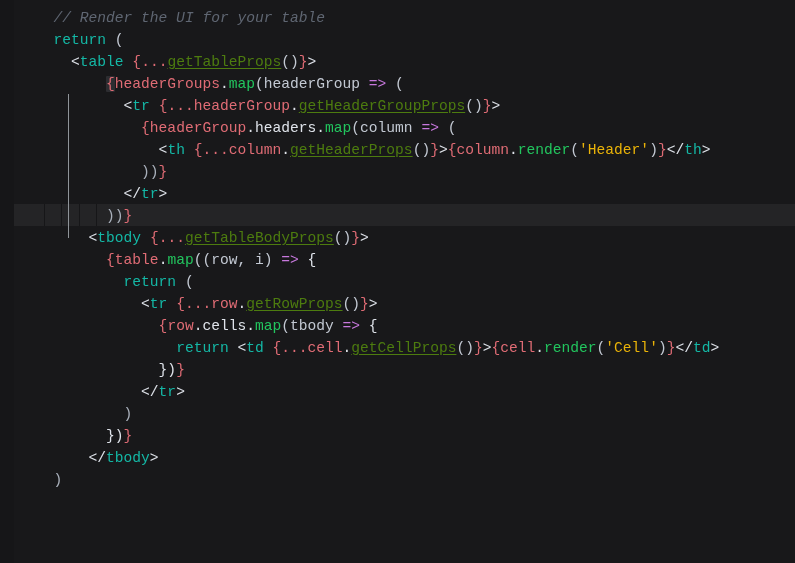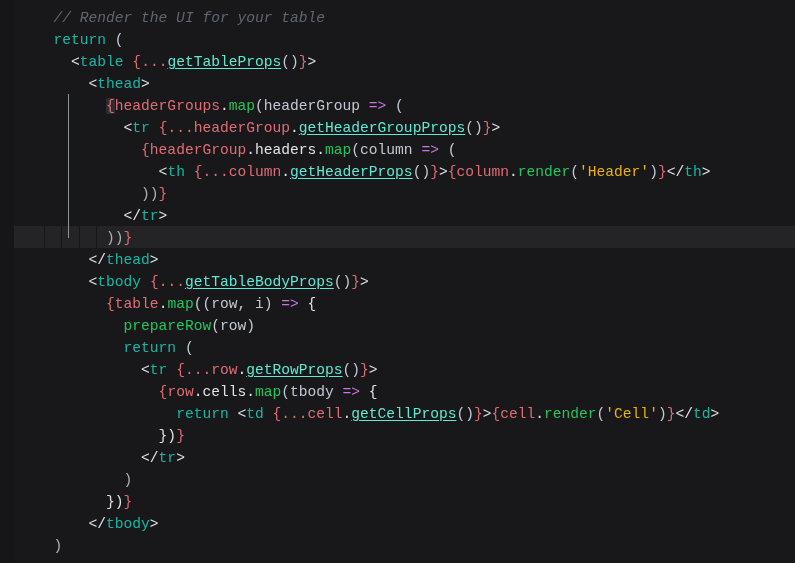--- a/index.html
+++ b/index.html
@@ -88,48 +88,45 @@
     border-radius: 1px;
   }
 
   
   .c-comment   { color: #5f6672; font-style: italic; }
   .c-keyword   { color: #14b8a6; }
   .c-arrow     { color: #c778dd; }
   .c-tag       { color: #14b8a6; }
   .c-brace     { color: #e06c75; }
   .c-prop      { color: #e06c75; }
-  .c-fn        { color: #5eead4; text-decoration: underline; text-underline-offset: 2px; }
+  .c-fn        { color: #4d7c0f; text-decoration: underline; text-underline-offset: 2px; }
   .c-method    { color: #22c55e; }
   .c-string    { color: #eab308; }
   .c-plain     { color: #c3c9d3; }
   .c-punc      { color: #a9b0bb; }
   .c-white     { color: #dfe3ea; }
 </style>
 </head>
 <body>
 
 <div id="editor">
   <div id="gutter"></div>
   <div id="code">
       <div class="line"><span class="txt"><span class="c-plain">  </span><span class="c-comment">// Render the UI for your table</span></span></div>
       <div class="line"><span class="txt"><span class="c-plain">  </span><span class="c-keyword">return</span><span class="c-plain"> (</span></span></div>
       <div class="line"><span class="txt"><span class="c-plain">    </span><span class="c-white">&lt;</span><span class="c-tag">table</span><span class="c-plain"> </span><span class="c-brace">{</span><span class="c-prop">...</span><span class="c-fn">getTableProps</span><span class="c-plain">()</span><span class="c-brace">}</span><span class="c-white">&gt;</span></span></div>
-      <div class="line"><span class="txt"><span class="c-plain">      </span><span class="c-white">&lt;</span><span class="c-tag">thead</span><span class="c-white">&gt;</span></span></div>
       <div class="line"><span class="txt"><span class="c-plain">        </span><span class="c-brace bracketbox">{</span><span class="c-prop">headerGroups</span><span class="c-white">.</span><span class="c-method">map</span><span class="c-plain">(headerGroup </span><span class="c-arrow">=&gt;</span><span class="c-plain"> (</span></span></div>
       <div class="line"><span class="txt"><span class="c-plain">          </span><span class="c-white">&lt;</span><span class="c-tag">tr</span><span class="c-plain"> </span><span class="c-brace">{</span><span class="c-prop">...</span><span class="c-prop">headerGroup</span><span class="c-white">.</span><span class="c-fn">getHeaderGroupProps</span><span class="c-plain">()</span><span class="c-brace">}</span><span class="c-white">&gt;</span></span></div>
       <div class="line"><span class="txt"><span class="c-plain">            </span><span class="c-brace">{</span><span class="c-prop">headerGroup</span><span class="c-white">.</span><span class="c-white">headers</span><span class="c-white">.</span><span class="c-method">map</span><span class="c-plain">(column </span><span class="c-arrow">=&gt;</span><span class="c-plain"> (</span></span></div>
       <div class="line"><span class="txt"><span class="c-plain">              </span><span class="c-white">&lt;</span><span class="c-tag">th</span><span class="c-plain"> </span><span class="c-brace">{</span><span class="c-prop">...</span><span class="c-prop">column</span><span class="c-white">.</span><span class="c-fn">getHeaderProps</span><span class="c-plain">()</span><span class="c-brace">}</span><span class="c-white">&gt;</span><span class="c-brace">{</span><span class="c-prop">column</span><span class="c-white">.</span><span class="c-method">render</span><span class="c-plain">(</span><span class="c-string">'Header'</span><span class="c-plain">)</span><span class="c-brace">}</span><span class="c-white">&lt;/</span><span class="c-tag">th</span><span class="c-white">&gt;</span></span></div>
       <div class="line"><span class="txt"><span class="c-plain">            </span><span class="c-punc">))</span><span class="c-brace">}</span></span></div>
       <div class="line"><span class="txt"><span class="c-plain">          </span><span class="c-white">&lt;/</span><span class="c-tag">tr</span><span class="c-white">&gt;</span></span></div>
       <div class="line active"><span class="istop" style="left: 43.56px;"></span><span class="istop" style="left: 61.12px;"></span><span class="istop" style="left: 78.68px;"></span><span class="istop" style="left: 96.24px;"></span><span class="txt"><span class="c-plain">        </span><span class="c-punc">))</span><span class="c-brace">}</span></span></div>
-      <div class="line"><span class="txt"><span class="c-plain">      </span><span class="c-white">&lt;/</span><span class="c-tag">thead</span><span class="c-white">&gt;</span></span></div>
       <div class="line"><span class="txt"><span class="c-plain">      </span><span class="c-white">&lt;</span><span class="c-tag">tbody</span><span class="c-plain"> </span><span class="c-brace">{</span><span class="c-prop">...</span><span class="c-fn">getTableBodyProps</span><span class="c-plain">()</span><span class="c-brace">}</span><span class="c-white">&gt;</span></span></div>
       <div class="line"><span class="txt"><span class="c-plain">        </span><span class="c-brace">{</span><span class="c-prop">table</span><span class="c-white">.</span><span class="c-method">map</span><span class="c-plain">((row, i) </span><span class="c-arrow">=&gt;</span><span class="c-white"> {</span></span></div>
-      <div class="line"><span class="txt"><span class="c-plain">          </span><span class="c-method">prepareRow</span><span class="c-plain">(row)</span></span></div>
       <div class="line"><span class="txt"><span class="c-plain">          </span><span class="c-keyword">return</span><span class="c-plain"> (</span></span></div>
       <div class="line"><span class="txt"><span class="c-plain">            </span><span class="c-white">&lt;</span><span class="c-tag">tr</span><span class="c-plain"> </span><span class="c-brace">{</span><span class="c-prop">...</span><span class="c-prop">row</span><span class="c-white">.</span><span class="c-fn">getRowProps</span><span class="c-plain">()</span><span class="c-brace">}</span><span class="c-white">&gt;</span></span></div>
       <div class="line"><span class="txt"><span class="c-plain">              </span><span class="c-brace">{</span><span class="c-prop">row</span><span class="c-white">.</span><span class="c-white">cells</span><span class="c-white">.</span><span class="c-method">map</span><span class="c-plain">(tbody </span><span class="c-arrow">=&gt;</span><span class="c-white"> {</span></span></div>
       <div class="line"><span class="txt"><span class="c-plain">                </span><span class="c-keyword">return</span><span class="c-plain"> </span><span class="c-white">&lt;</span><span class="c-tag">td</span><span class="c-plain"> </span><span class="c-brace">{</span><span class="c-prop">...</span><span class="c-prop">cell</span><span class="c-white">.</span><span class="c-fn">getCellProps</span><span class="c-plain">()</span><span class="c-brace">}</span><span class="c-white">&gt;</span><span class="c-brace">{</span><span class="c-prop">cell</span><span class="c-white">.</span><span class="c-method">render</span><span class="c-plain">(</span><span class="c-string">'Cell'</span><span class="c-plain">)</span><span class="c-brace">}</span><span class="c-white">&lt;/</span><span class="c-tag">td</span><span class="c-white">&gt;</span></span></div>
       <div class="line"><span class="txt"><span class="c-plain">              </span><span class="c-white">})</span><span class="c-brace">}</span></span></div>
       <div class="line"><span class="txt"><span class="c-plain">            </span><span class="c-white">&lt;/</span><span class="c-tag">tr</span><span class="c-white">&gt;</span></span></div>
       <div class="line"><span class="txt"><span class="c-plain">          </span><span class="c-punc">)</span></span></div>
       <div class="line"><span class="txt"><span class="c-plain">        </span><span class="c-white">})</span><span class="c-brace">}</span></span></div>
       <div class="line"><span class="txt"><span class="c-plain">      </span><span class="c-white">&lt;/</span><span class="c-tag">tbody</span><span class="c-white">&gt;</span></span></div>
       <div class="line"><span class="txt"><span class="c-plain">  </span><span class="c-punc">)</span></span></div>

